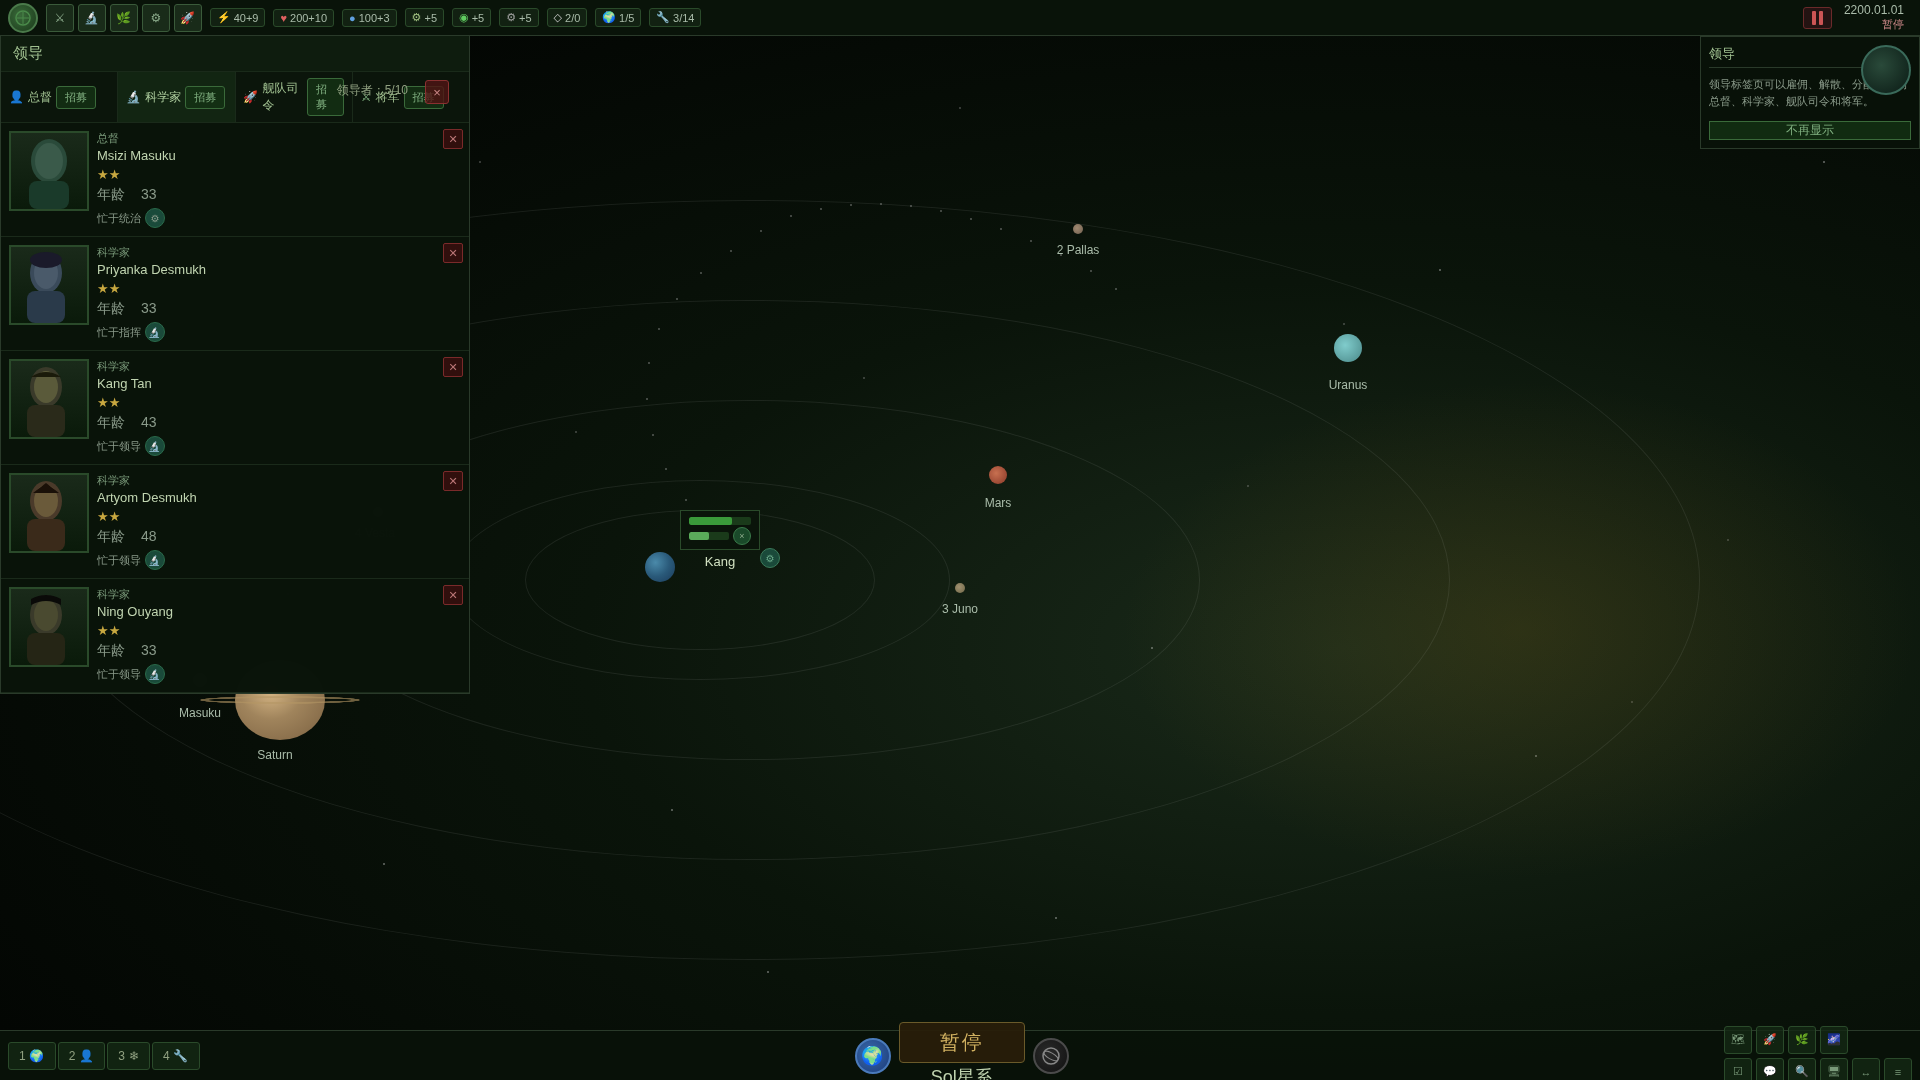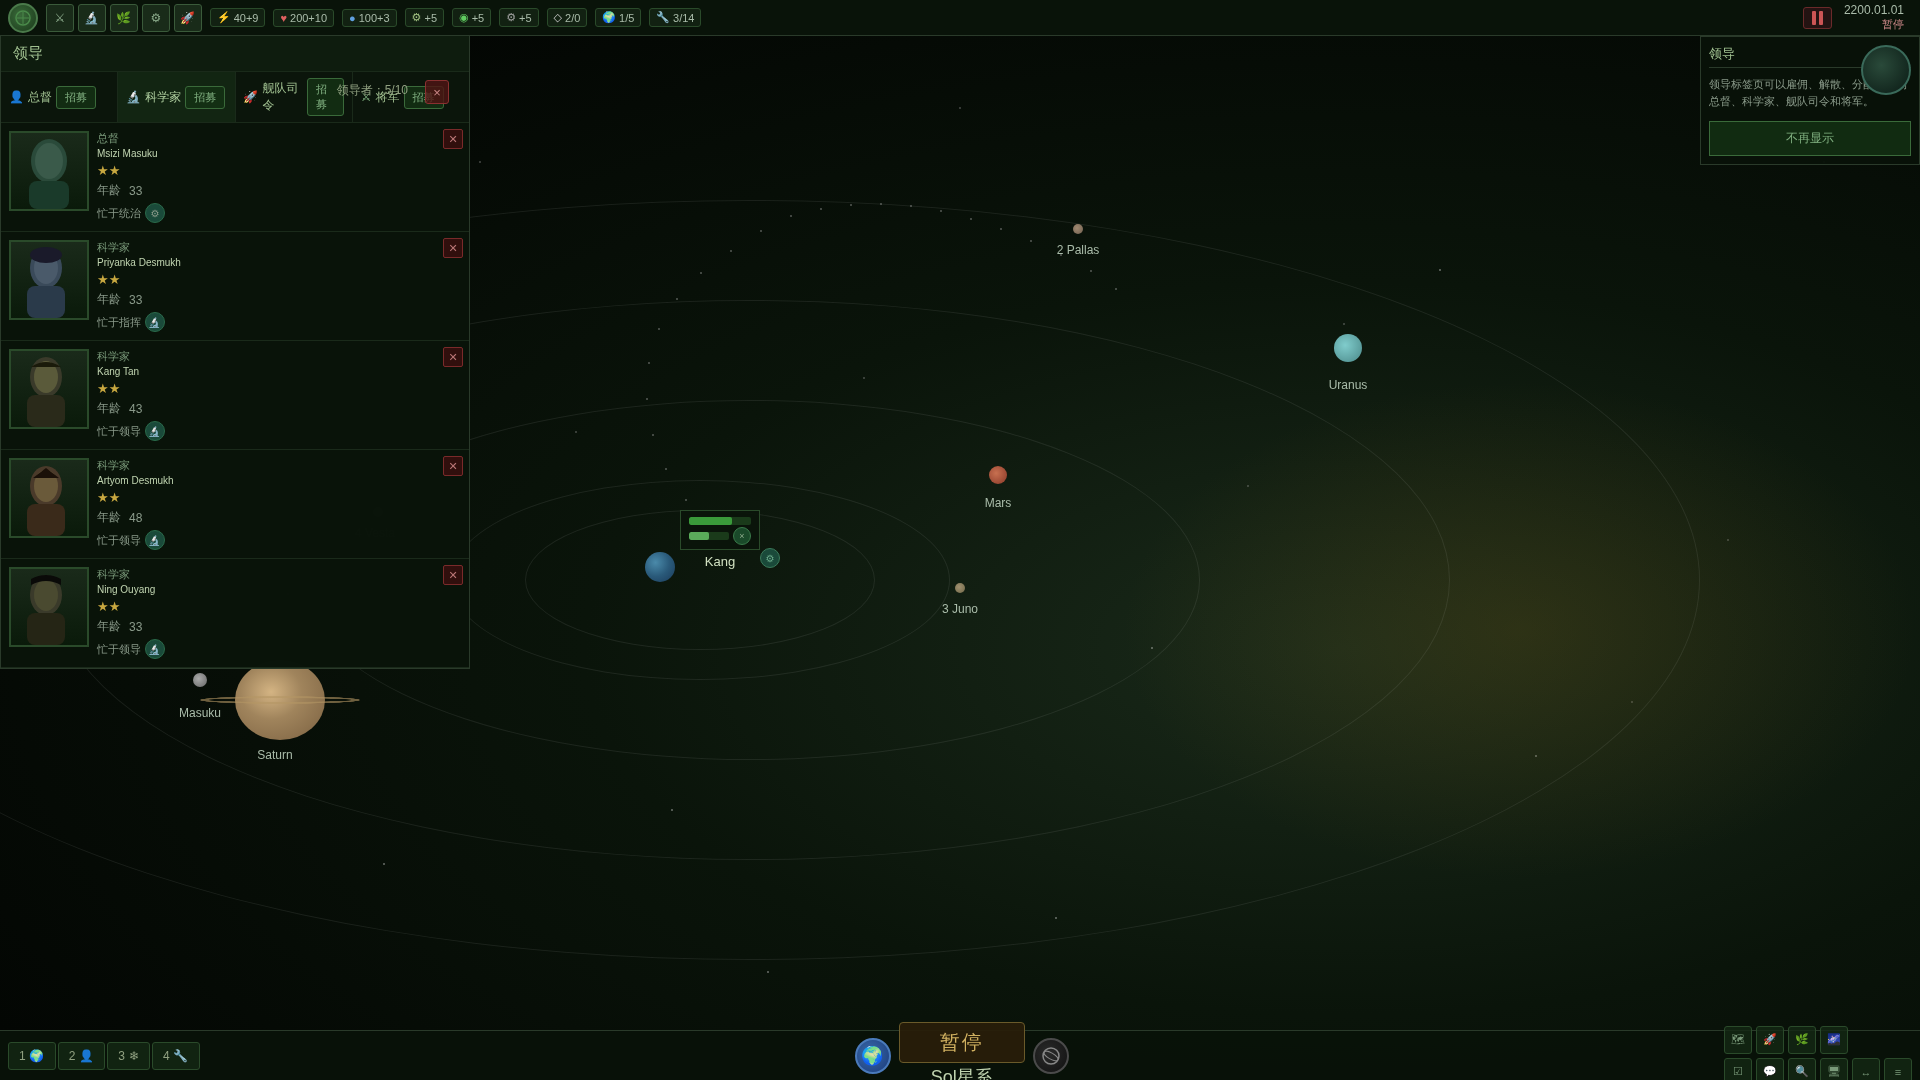--- a/index.html
+++ b/index.html
@@ -275,36 +275,35 @@
       flex: 1;
     }
 
     .leader-role {
       font-size: 11px;
       color: #7a9a7a;
       margin-bottom: 2px;
     }
 
     .leader-name {
-      font-size: 10px;
+      font-size: 13px;
       color: #c0d4b0;
       margin-bottom: 4px;
     }
 
     .leader-stars {
       color: #c8a840;
       font-size: 13px;
       margin-bottom: 4px;
     }
 
     .leader-age {
       display: flex;
-      align-items: center;
-      gap: 8px;
-      font-size: 12px;
+      gap: 16px;
+      font-size: 14px;
       color: #8a9a8a;
     }
 
     .leader-status {
       display: flex;
       align-items: center;
       gap: 4px;
       font-size: 11px;
       color: #8a9a8a;
       margin-top: 4px;
@@ -373,21 +372,21 @@
       height: 50px;
       border-radius: 50%;
       background: radial-gradient(circle at 40% 40%, #2a4a3a, #0a1a14);
       border: 2px solid #3a6a5a;
     }
 
     .right-panel-btn {
       display: block;
       width: 100%;
       margin-top: 12px;
-      padding: 8px;
+      padding: 0;
       text-align: center;
       background: rgba(20,50,20,0.8);
       border: 1px solid #3a6a3a;
       color: #80b080;
       font-size: 12px;
       cursor: pointer;
     }
 
     
     .planet-label {

